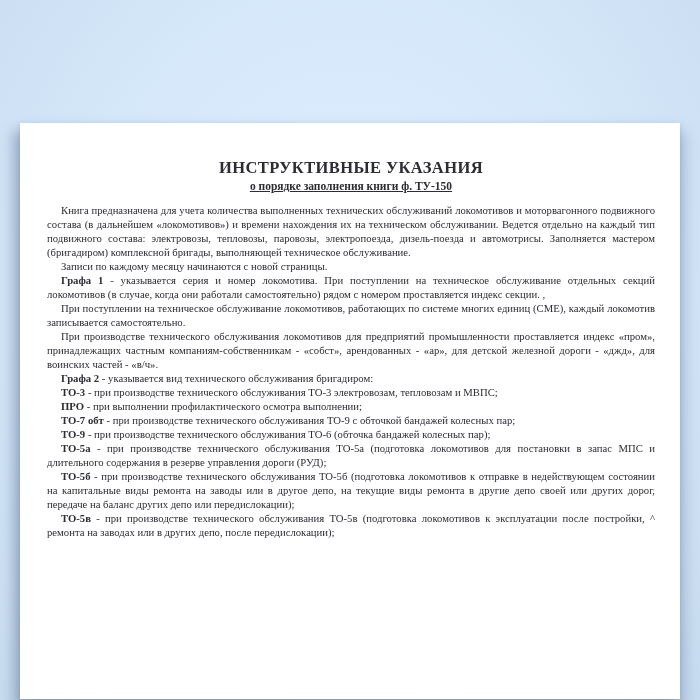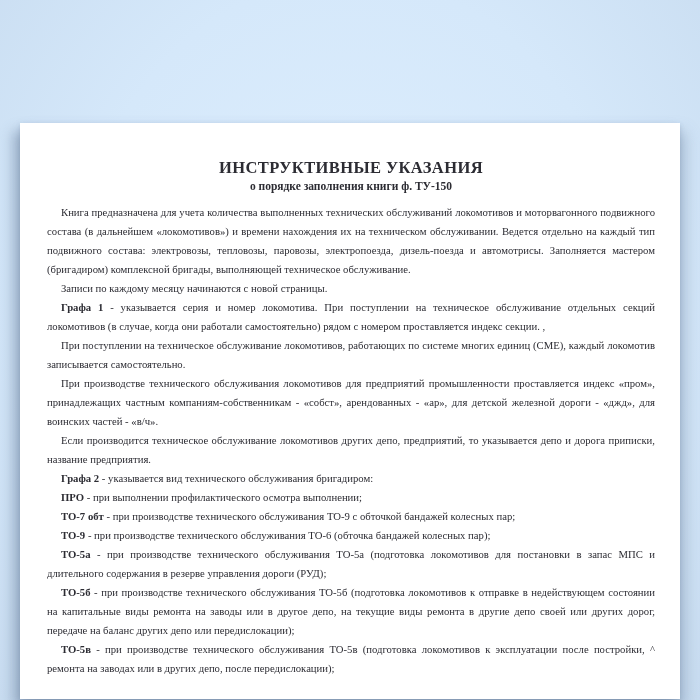--- a/index.html
+++ b/index.html
@@ -24,26 +24,27 @@
   }
   .title {
     margin: 0; text-align: center;
     font-size: 16.5px; font-weight: bold; letter-spacing: 0.4px;
     line-height: 1.15;
   }
   .subtitle {
     margin: 2px 0 0 0; text-align: center;
     font-size: 11.5px; font-weight: bold;
     line-height: 1.2;
+    text-decoration: underline;
   }
   .body-text { margin-top: 9px; }
   .body-text p {
     margin: 0;
     font-size: 10.7px;
-    line-height: 19px;
+    line-height: 14px;
     text-align: justify;
     text-indent: 14px;
     hyphens: auto;
     -webkit-hyphens: auto;
   }
   .lead { font-weight: bold; }
 </style>
 </head>
 <body>
 
@@ -51,22 +52,22 @@
   <div class="paper">
     <div class="doc">
       <h1 class="title">ИНСТРУКТИВНЫЕ УКАЗАНИЯ</h1>
       <div class="subtitle">о порядке заполнения книги ф. ТУ-150</div>
       <div class="body-text">
         <p><b class="lead"></b><span>Книга предназначена для учета количества выполненных технических обслуживаний локомотивов и моторвагонного подвижного состава (в дальнейшем «локомотивов») и времени нахождения их на техническом обслуживании. Ведется отдельно на каждый тип подвижного состава: электровозы, тепловозы, паровозы, электропоезда, дизель-поезда и автомотрисы. Заполняется мастером (бригадиром) комплексной бригады, выполняющей техническое обслуживание.</span></p>
         <p><b class="lead"></b><span>Записи по каждому месяцу начинаются с новой страницы.</span></p>
         <p><b class="lead">Графа 1</b><span> - указывается серия и номер локомотива. При поступлении на техническое обслуживание отдельных секций локомотивов (в случае, когда они работали самостоятельно) рядом с номером проставляется индекс секции. ,</span></p>
         <p><b class="lead"></b><span>При поступлении на техническое обслуживание локомотивов, работающих по системе многих единиц (СМЕ), каждый локомотив записывается самостоятельно.</span></p>
         <p><b class="lead"></b><span>При производстве технического обслуживания локомотивов для предприятий промышленности проставляется индекс «пром», принадлежащих частным компаниям-собственникам - «собст», арендованных - «ар», для детской железной дороги - «джд», для воинских частей - «в/ч».</span></p>
-        <p><b class="lead"></b><span>Если производится техническое обслуживание локомотивов других депо, предприятий, то указывается депо и дорога приписки, название предприятия.</span></p>
         <p><b class="lead">Графа 2</b><span> - указывается вид технического обслуживания бригадиром:</span></p>
+        <p><b class="lead">ТО-3</b><span> - при производстве технического обслуживания ТО-3 электровозам, тепловозам и МВПС;</span></p>
         <p><b class="lead">ПРО</b><span> - при выполнении профилактического осмотра выполнении;</span></p>
         <p><b class="lead">ТО-7 обт</b><span> - при производстве технического обслуживания ТО-9 с обточкой бандажей колесных пар;</span></p>
         <p><b class="lead">ТО-9</b><span> - при производстве технического обслуживания ТО-6 (обточка бандажей колесных пар);</span></p>
         <p><b class="lead">ТО-5а</b><span> - при производстве технического обслуживания ТО-5а (подготовка локомотивов для постановки в запас МПС и длительного содержания в резерве управления дороги (РУД);</span></p>
         <p><b class="lead">ТО-5б</b><span> - при производстве технического обслуживания ТО-5б (подготовка локомотивов к отправке в недействующем состоянии на капитальные виды ремонта на заводы или в другое депо, на текущие виды ремонта в другие депо своей или других дорог, передаче на баланс других депо или передислокации);</span></p>
         <p><b class="lead">ТО-5в</b><span> - при производстве технического обслуживания ТО-5в (подготовка локомотивов к эксплуатации после постройки, ^ ремонта на заводах или в других депо, после передислокации);</span></p>
       </div>
     </div>
   </div>
 </div>

